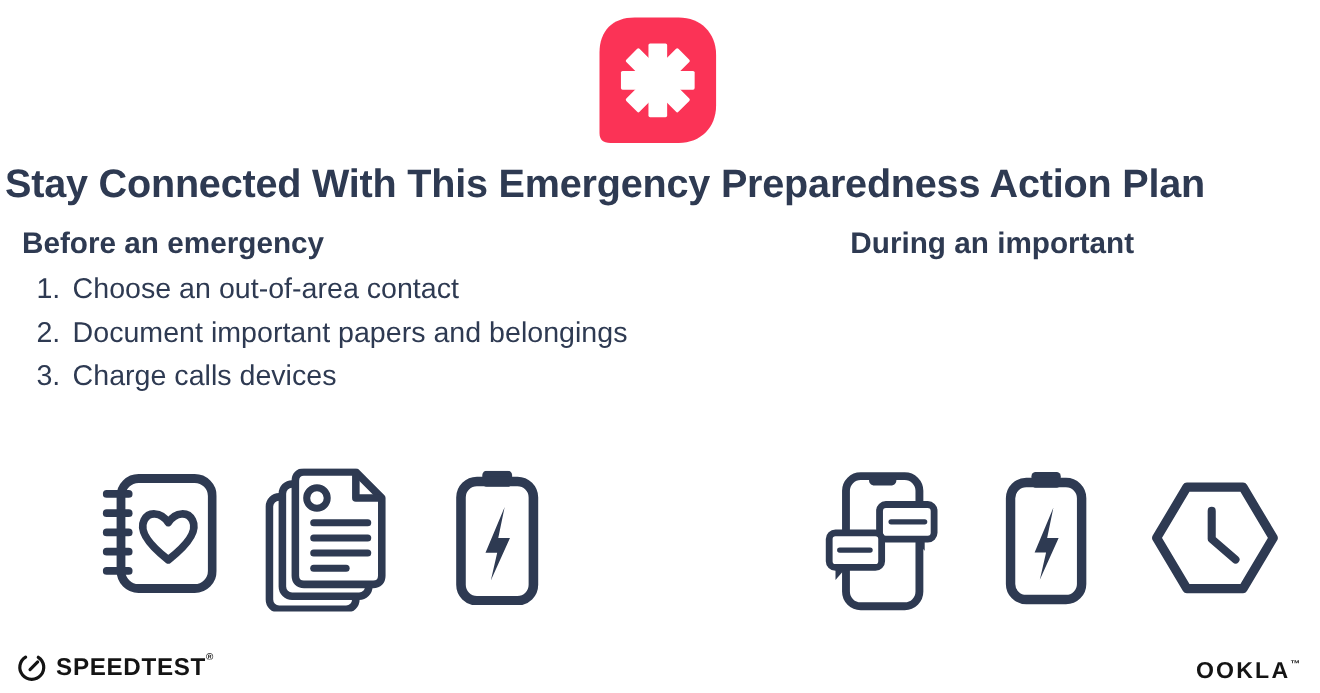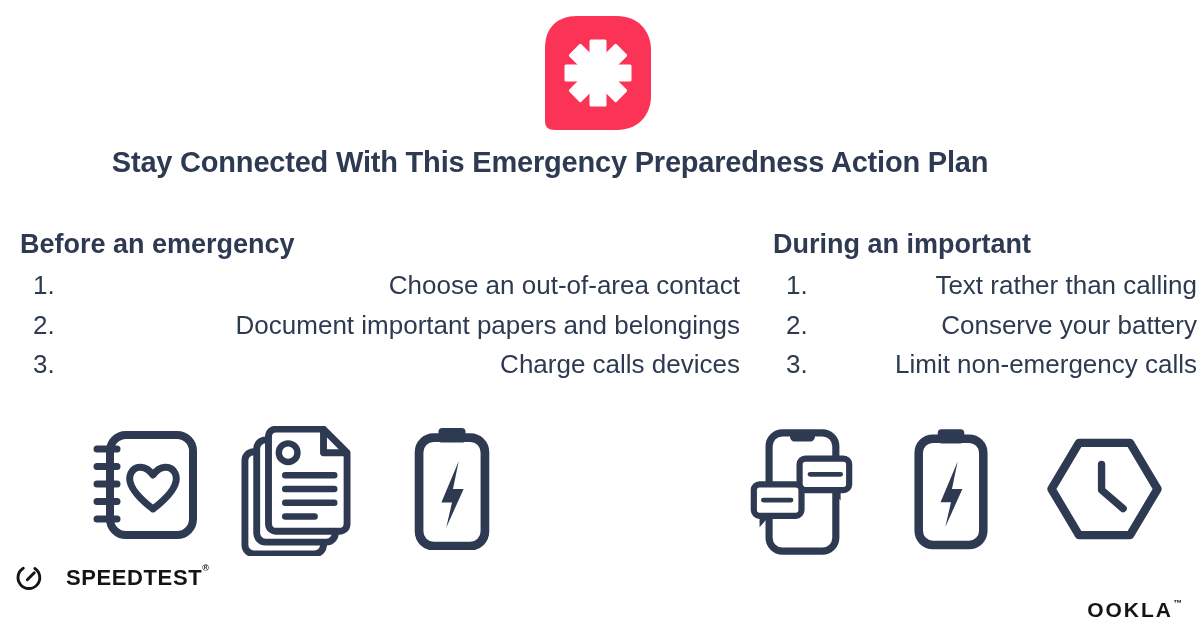--- a/index.html
+++ b/index.html
@@ -18,46 +18,46 @@
   }
   .canvas{position:relative;width:1200px;height:630px;background:var(--bg);}
 
   
   .app-icon{position:absolute;left:543px;top:14px;width:110px;height:118px;}
   .app-icon svg{display:block;width:100%;height:100%;}
 
   
   .title{
     position:absolute;left:0;top:146px;width:1100px;margin:0;
-    text-align:center;font-size:29px;font-weight:700;letter-spacing:-0.2px;
+    text-align:center;font-size:36px;font-weight:700;letter-spacing:-0.2px;
     color:var(--ink);
   }
 
   
-  .col{position:absolute;top:229px;}
+  .col{position:absolute;top:206px;}
   .col-left{left:20px;width:720px;}
   .col-right{left:773px;width:424px;}
   .col h2{margin:0 0 6px 0;font-size:27px;font-weight:700;color:var(--ink);}
   .col ol{margin:0;padding:0 0 0 42px;font-size:26px;line-height:39.5px;color:var(--ink);}
-  .col ol li{padding-left:4px;text-align:right;}
+  .col ol li{padding-left:4px;}
 
   
   .picto{position:absolute;}
   .picto svg{display:block;width:100%;height:100%;}
   .ic-notebook {left:93px;  top:430px; width:104px; height:110px;}
   .ic-documents{left:241px; top:426px; width:110px; height:130px;}
   .ic-battery1 {left:412px; top:428px; width:80px;  height:122px;}
   .ic-phone    {left:750px; top:428px; width:103px; height:128px;}
   .ic-battery2 {left:913px; top:428px; width:76px;  height:122px;}
   .ic-hexclock {left:1044px;top:436px; width:121px; height:106px;}
 
   
   .speedtest{
-    position:absolute;left:14px;top:562px;height:32px;
-    display:flex;align-items:center;gap:22px;color:var(--logo);
+    position:absolute;left:14px;top:591px;height:32px;
+    display:flex;align-items:center;gap:7px;color:var(--logo);
   }
   .speedtest .st-text{
     font-size:22px;font-weight:700;letter-spacing:0.6px;line-height:30px;
   }
   .speedtest sup,.ookla sup{font-size:9px;vertical-align:top;line-height:10px;}
   .ookla{
     position:absolute;right:16px;top:598px;color:var(--logo);
     font-size:21px;font-weight:700;letter-spacing:2px;line-height:24px;text-align:right;
   }
 
@@ -87,25 +87,20 @@
     <h2>Before an emergency</h2>
     <ol>
       <li>Choose an out-of-area contact</li>
       <li>Document important papers and belongings</li>
       <li>Charge calls devices</li>
     </ol>
   </section>
 
   <section class="col col-right">
     <h2>During an important</h2>
-    <ol>
-      <li>Text rather than calling</li>
-      <li>Conserve your battery</li>
-      <li>Limit non-emergency calls</li>
-    </ol>
   </section>
 
   <div class="picto ic-notebook">
     <svg viewBox="0 0 104 110" class="stroke-ic">
       <rect x="17" y="5" width="83" height="100" rx="16" stroke-width="8"></rect>
       <g stroke-width="7" stroke-linecap="round">
         <line x1="4" y1="19" x2="24" y2="19"></line>
         <line x1="4" y1="36.5" x2="24" y2="36.5"></line>
         <line x1="4" y1="54" x2="24" y2="54"></line>
         <line x1="4" y1="71.5" x2="24" y2="71.5"></line>

